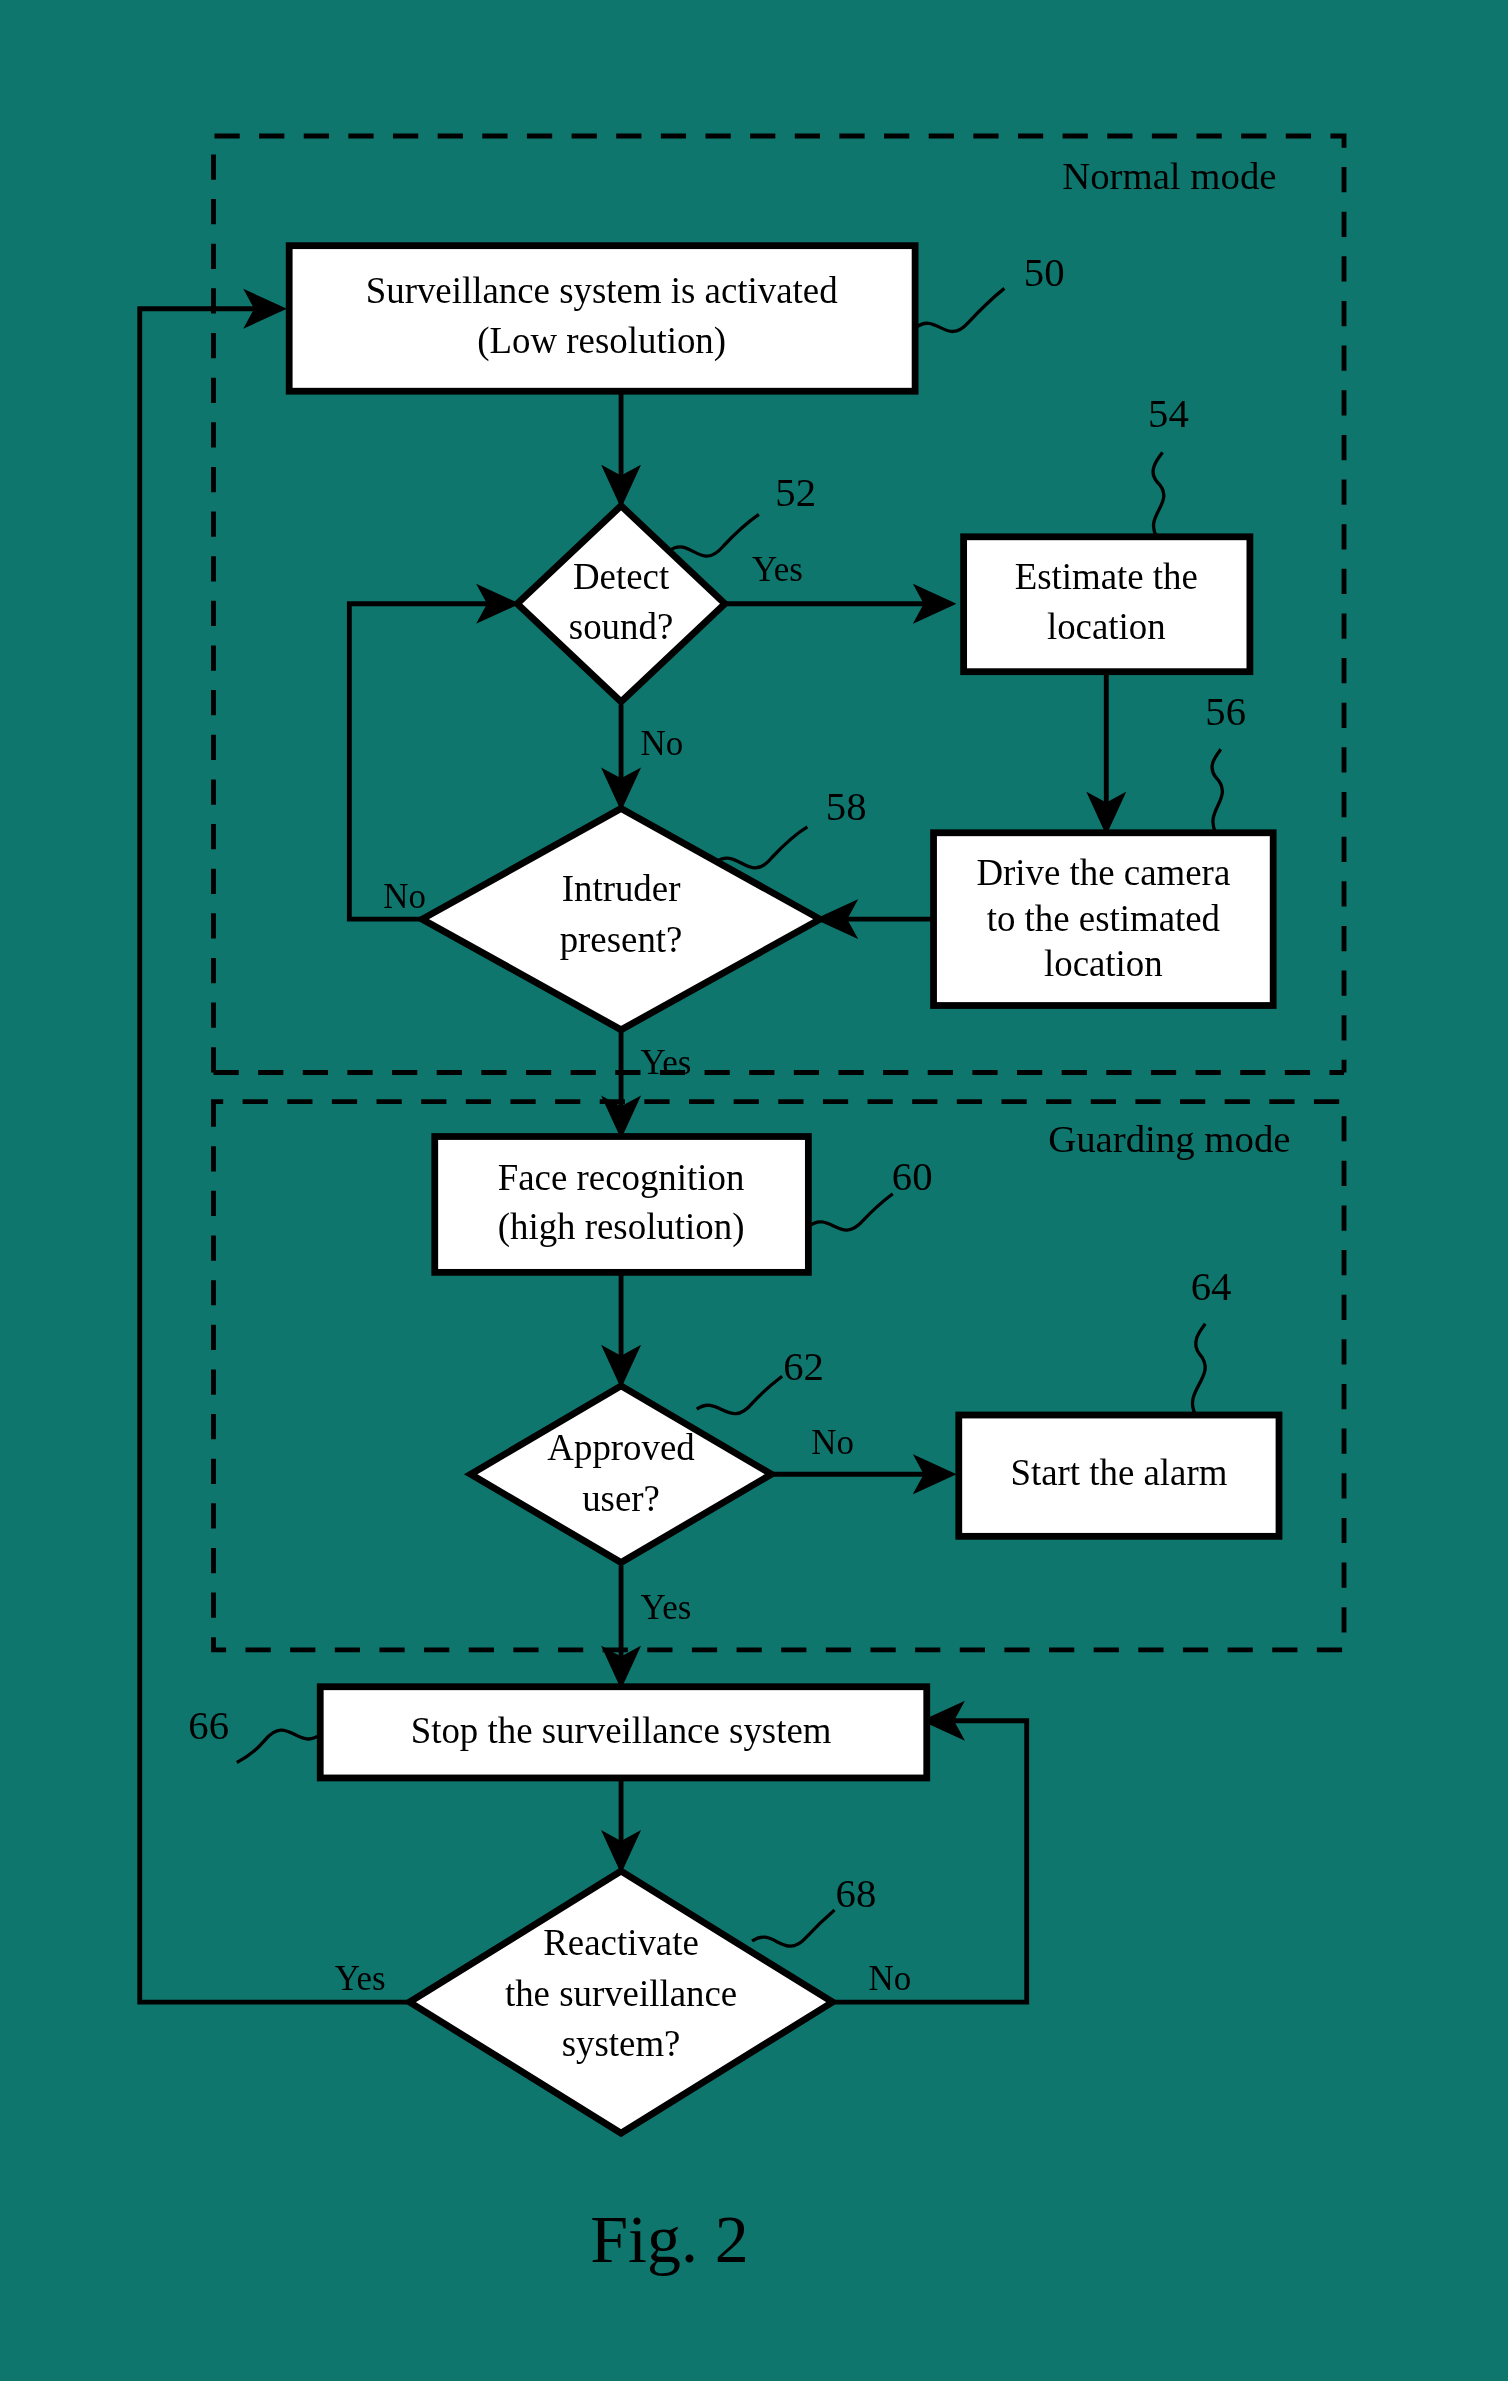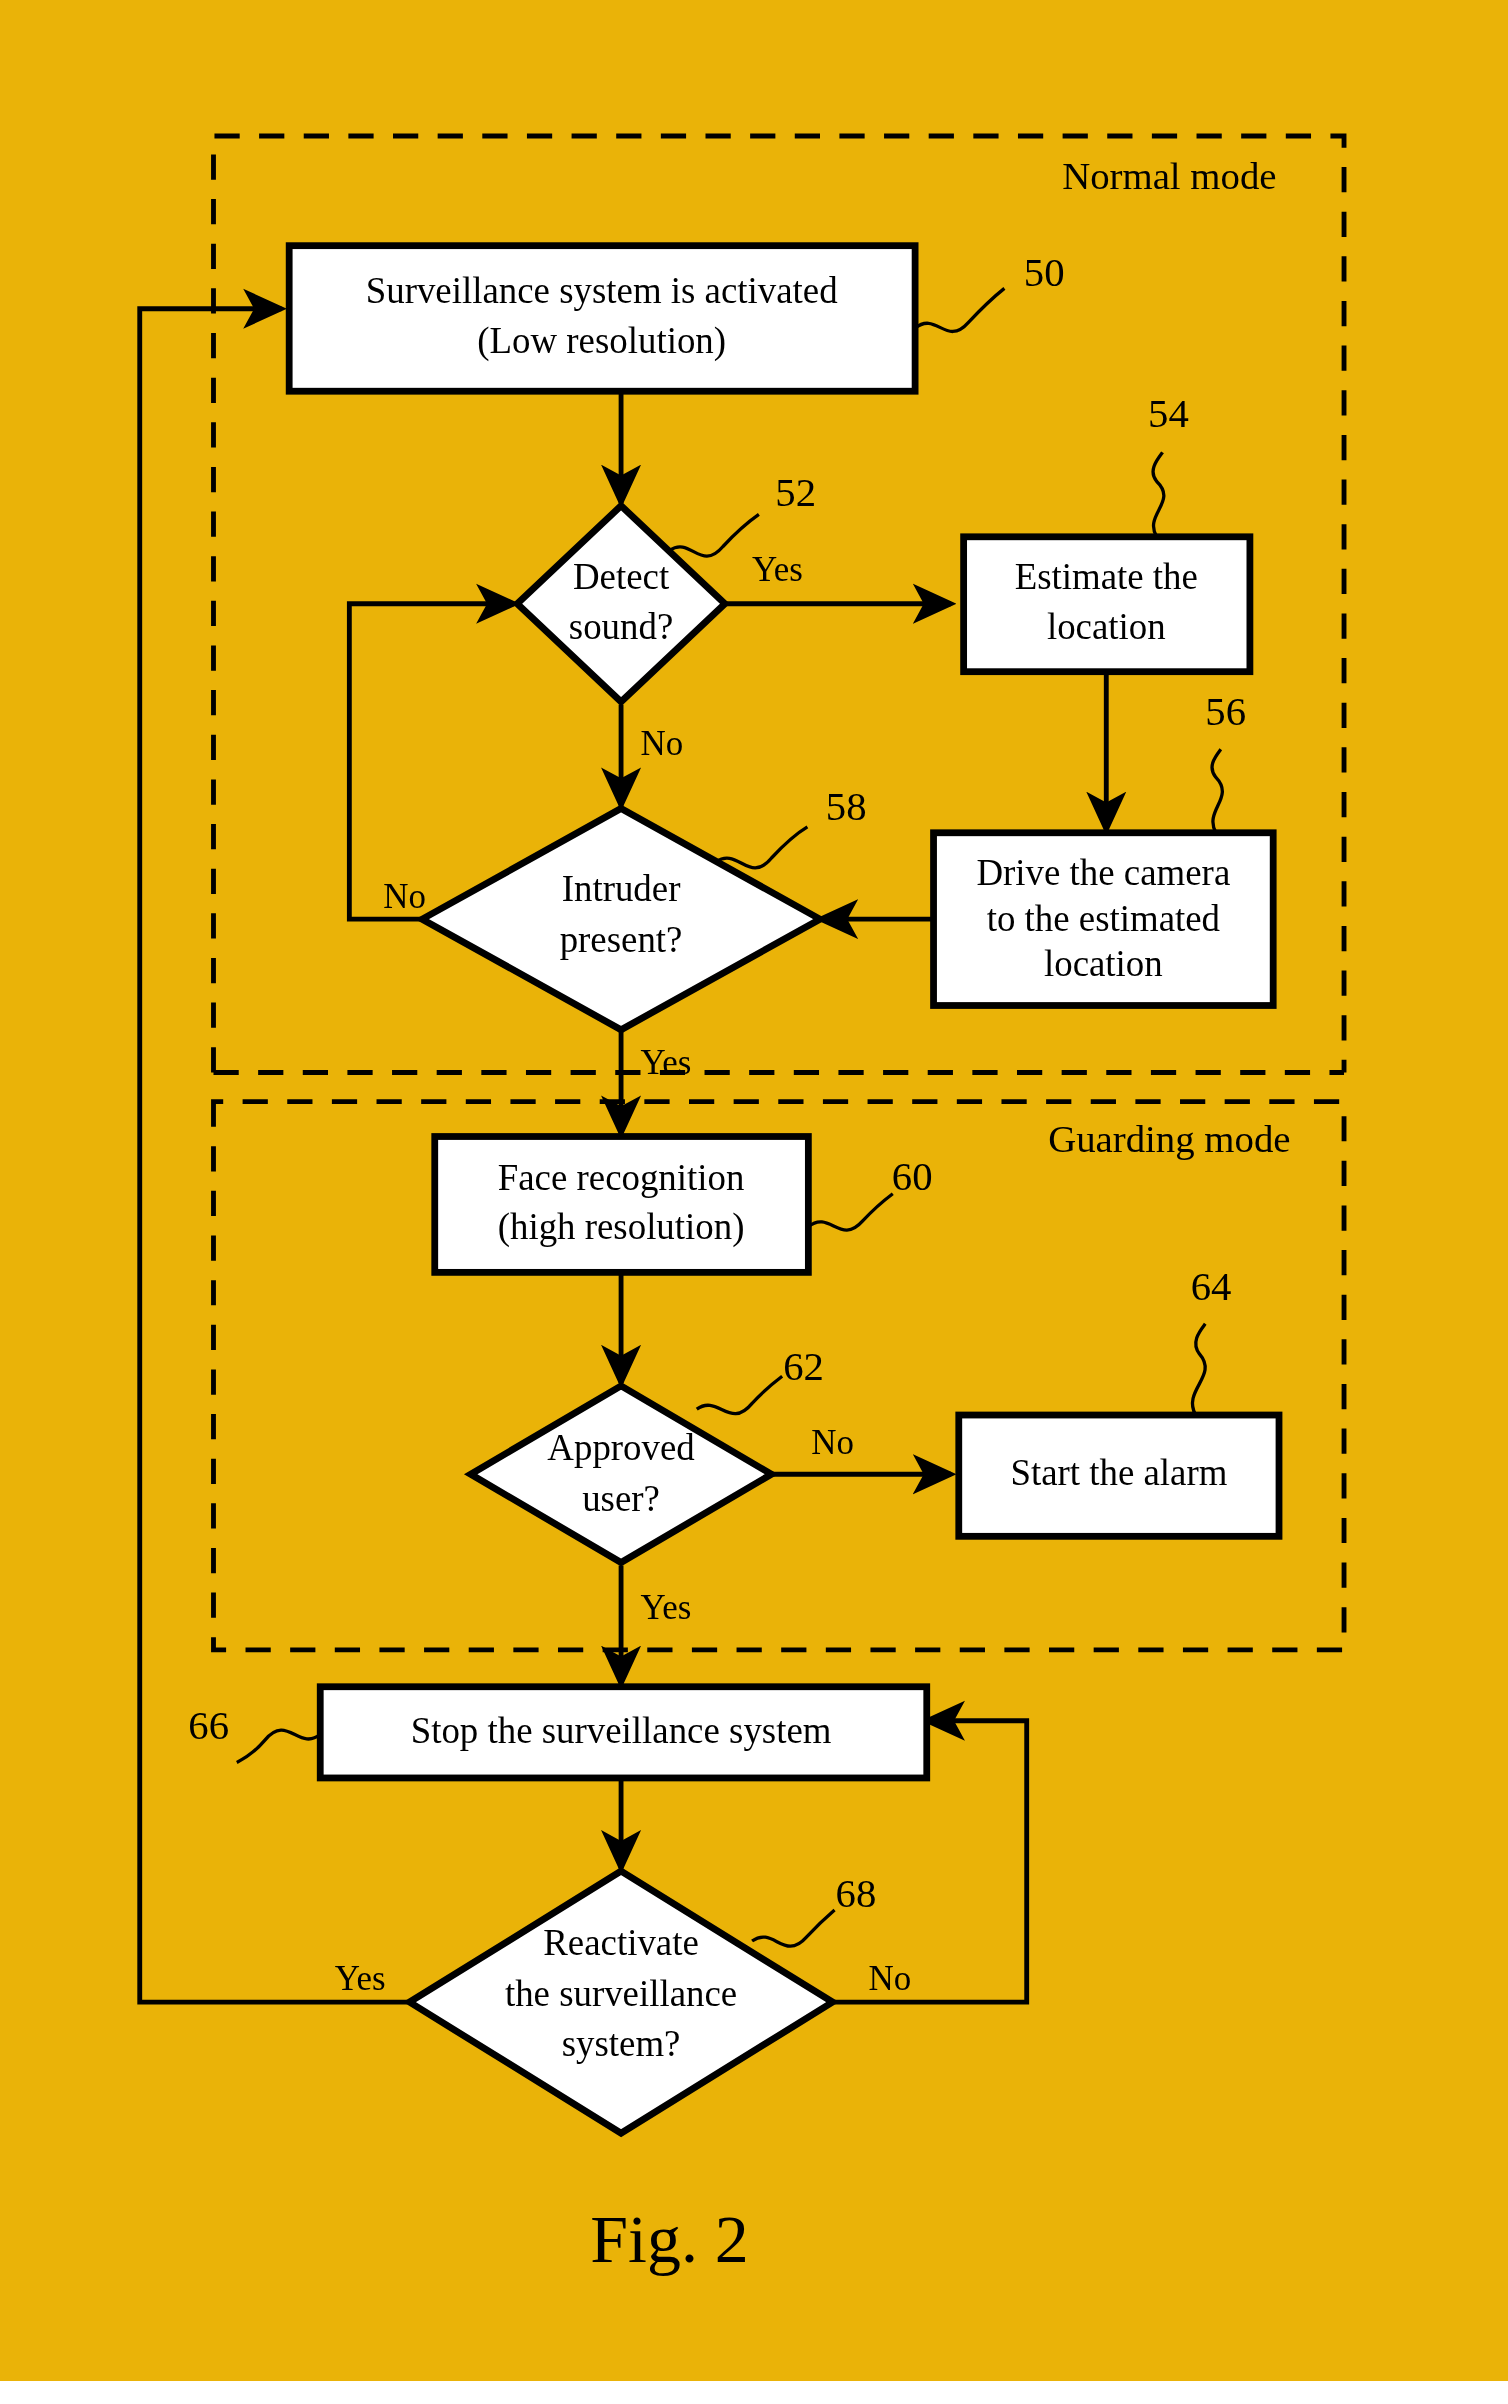--- a/index.html
+++ b/index.html
@@ -4,21 +4,21 @@
 <style>
   html, body {
     margin: 0;
     padding: 0;
     background: #ffffff;
   }
   #page {
     position: relative;
     width: 1509px;
     height: 2381px;
-    background: #eab308;
+    background: #0f766e;
     font-family: "Liberation Serif", "DejaVu Serif", serif;
     overflow: hidden;
   }
   svg#fig {
     position: absolute;
     left: 0;
     top: 0;
     width: 1509px;
     height: 2405px;
   }

